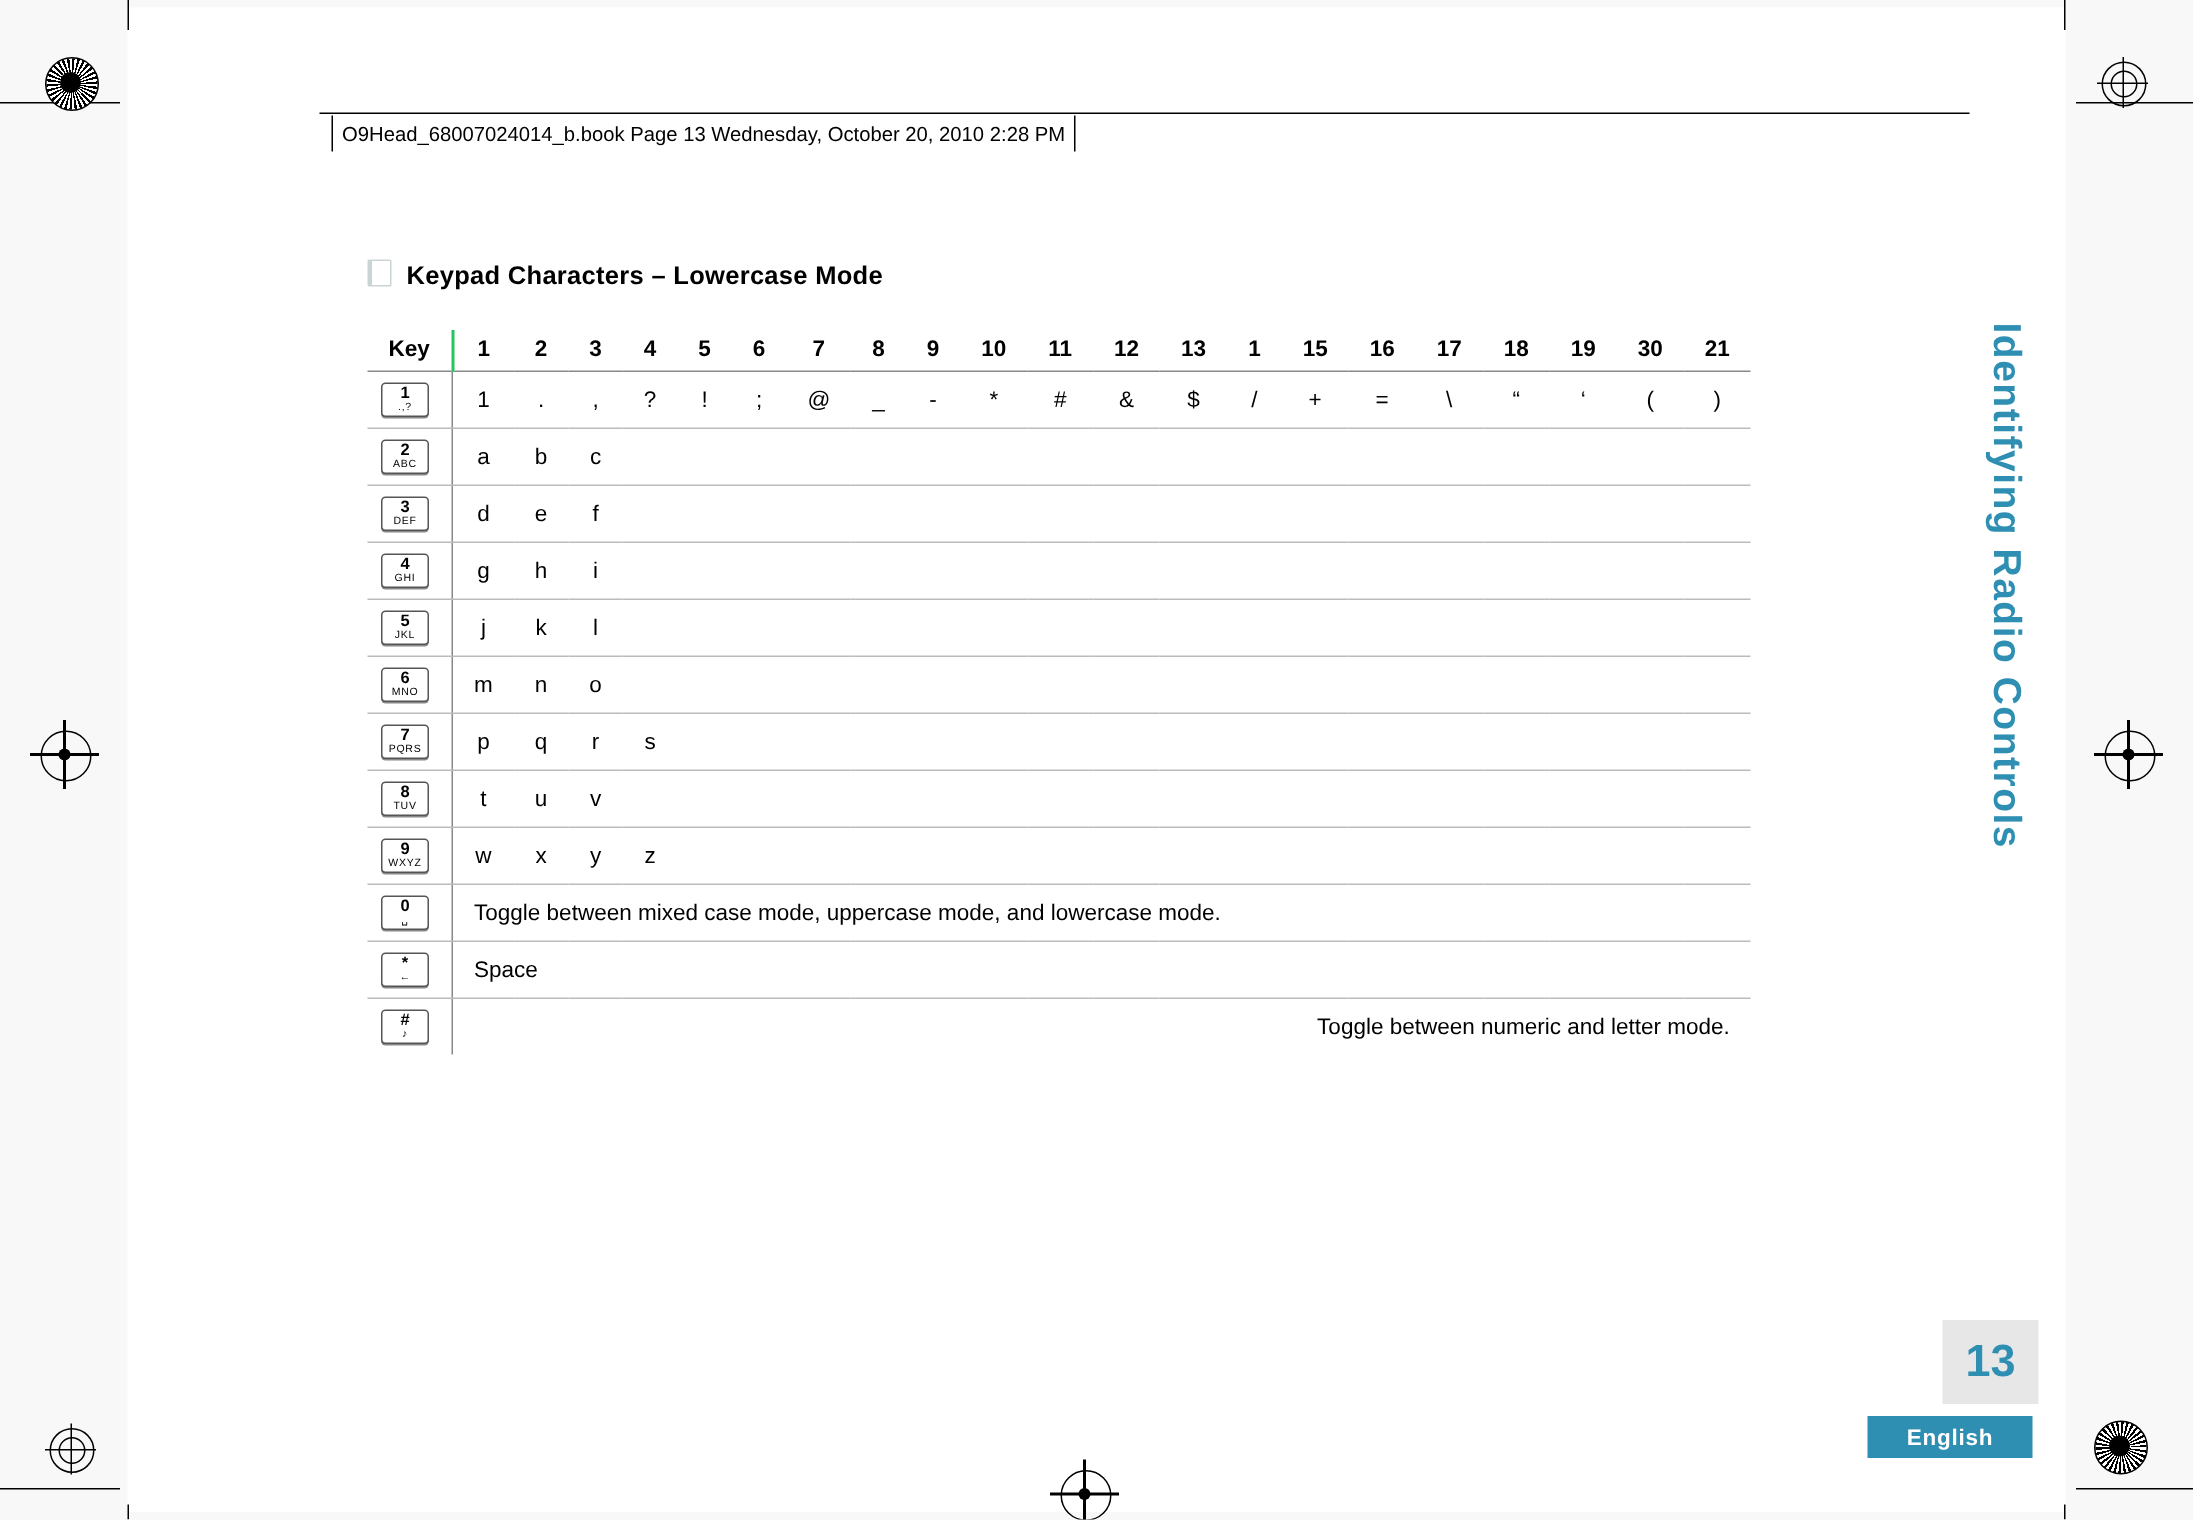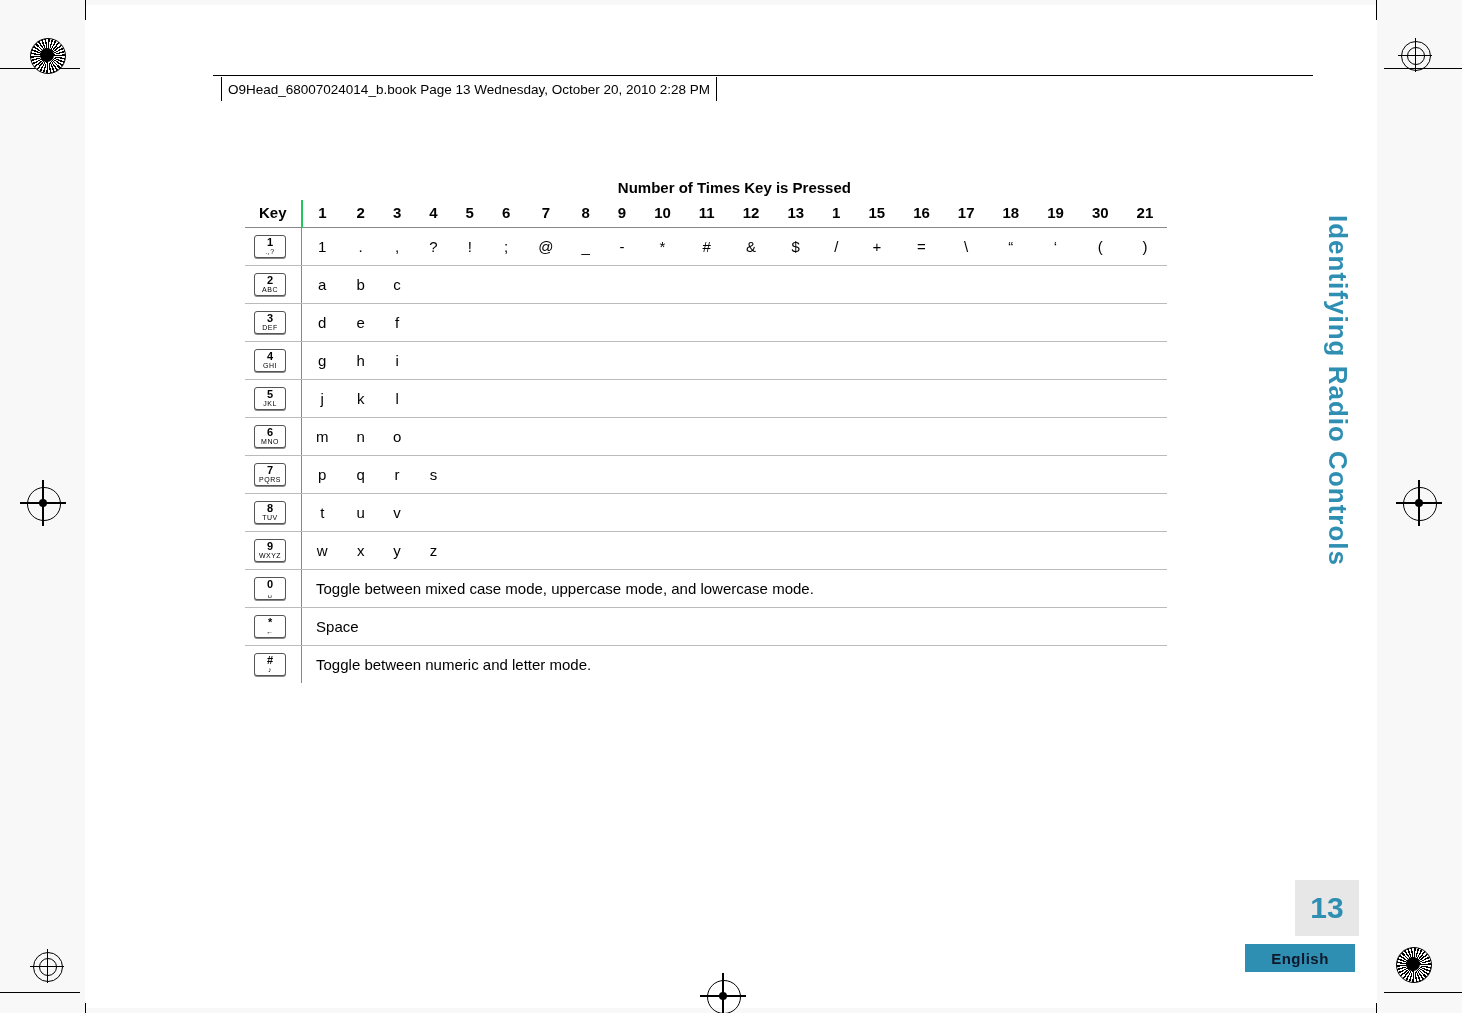--- a/index.html
+++ b/index.html
@@ -128,21 +128,21 @@
     font-weight: bold;
     display: flex; align-items: center; justify-content: center;
   }
   .lang {
     position:absolute;
     right: 22px;
     bottom: 36px;
     width: 110px;
     height: 28px;
     background:#2f8fb3;
-    color:#0f172a;
+    color:#ffffff;
     font-size:15px;
     font-weight:bold;
     display:flex; align-items:center; justify-content:center;
     letter-spacing:0.5px;
   }
 
   
   .reg {
     position:absolute; width:34px; height:34px;
   }
@@ -200,27 +200,24 @@
 <body>
 
 <div class="page">
 
   <div class="header-hr-top"></div>
   <div class="header-frame">
     <span>O9Head_68007024014_b.book  Page 13  Wednesday, October 20, 2010  2:28 PM</span>
   </div>
 
   <div class="section-area">
+    <div class="section-title">Keypad Characters – Lowercase Mode</div>
 
     <table class="chars">
       <thead>
-        <tr class="group">
-          <th class="keycol" style="border:none"></th>
-          <th colspan="21">Number of Times Key is Pressed</th>
-        </tr>
         <tr class="cols" id="col-row">
           <th class="keycol">Key</th>
         <th>1</th>
             <th>2</th>
             <th>3</th>
             <th>4</th>
             <th>5</th>
             <th>6</th>
             <th>7</th>
             <th>8</th>
@@ -459,21 +456,21 @@
           <tr>
             <td class="keycol"><span class="keybtn"><span class="big">0</span><span class="small">␣</span></span></td>
             <td colspan="21" style="text-align: left;">Toggle between mixed case mode, uppercase mode, and lowercase mode.</td>
           </tr>
           <tr>
             <td class="keycol"><span class="keybtn"><span class="big">*</span><span class="small">←</span></span></td>
             <td colspan="21" style="text-align: left;">Space</td>
           </tr>
           <tr class="last">
             <td class="keycol"><span class="keybtn"><span class="big">#</span><span class="small">♪</span></span></td>
-            <td colspan="21" style="text-align: left;">Toggle between numeric and letter mode.</td>
+            <td colspan="21" style="text-align: right;">Toggle between numeric and letter mode.</td>
           </tr>
         </tbody>
     </table>
   </div>
 
   <div class="side-label">Identifying Radio Controls</div>
 
   <div class="pgnum">13</div>
   <div class="lang">English</div>
 </div>

